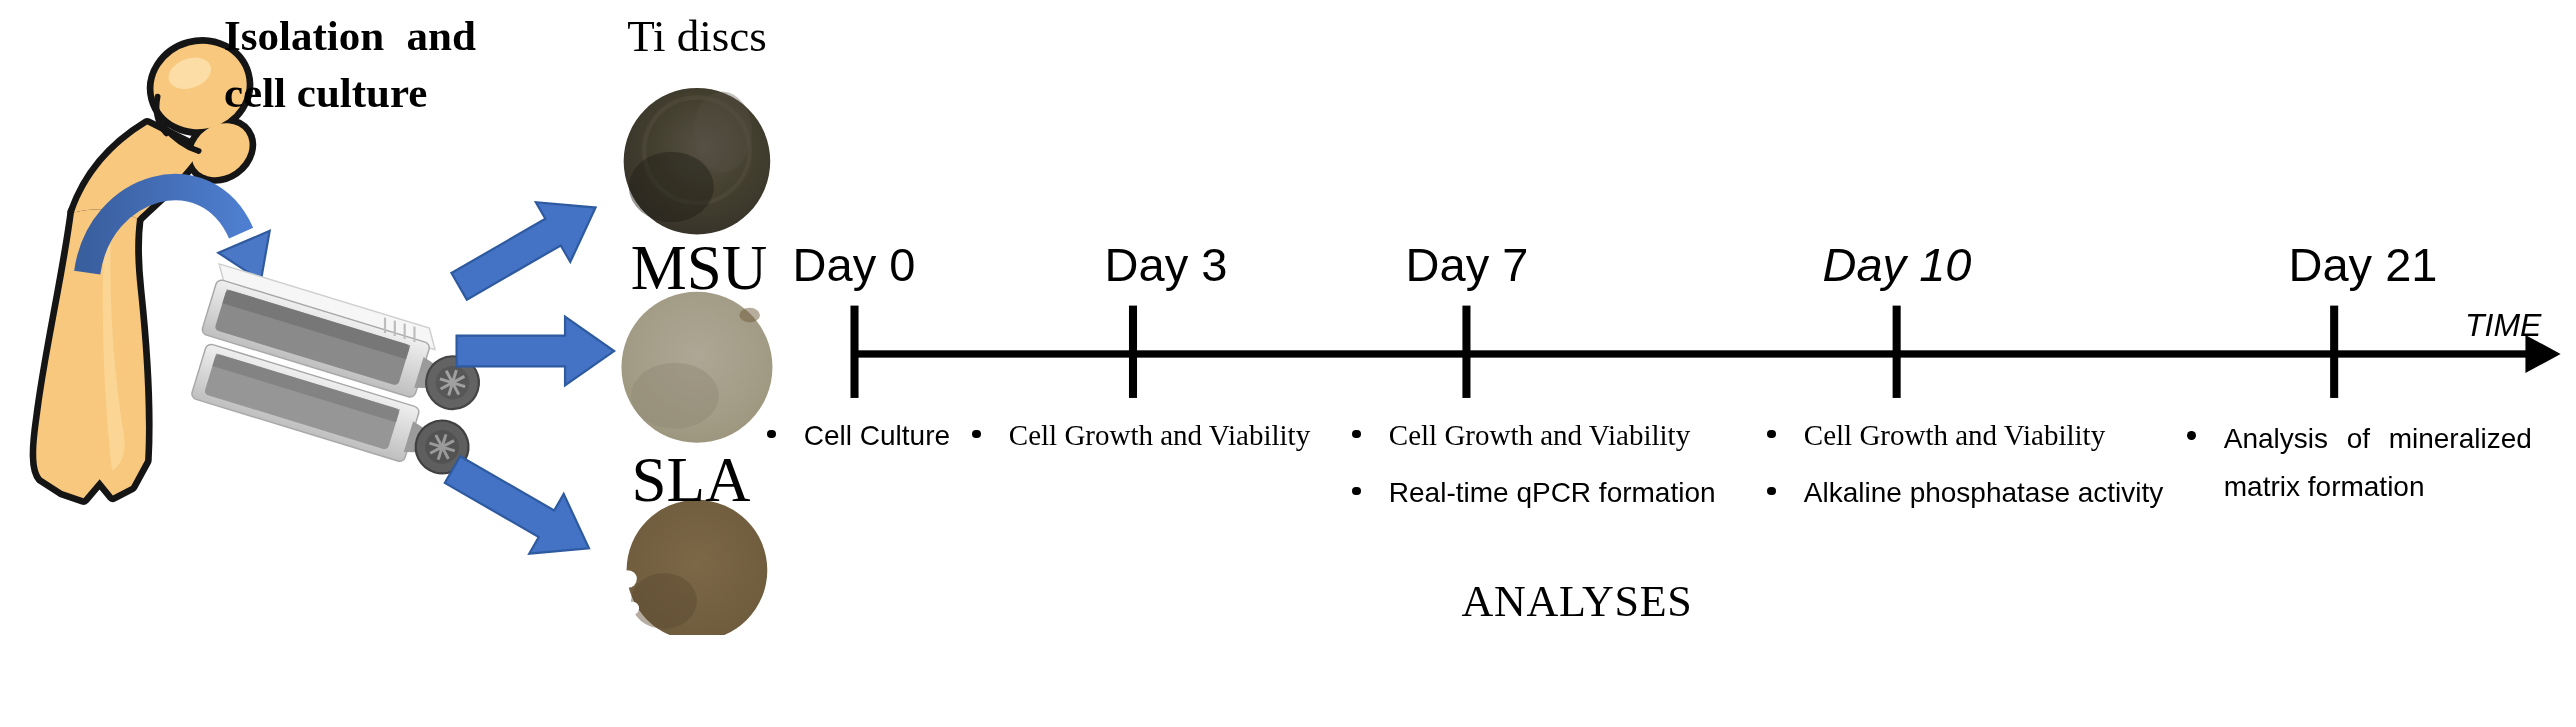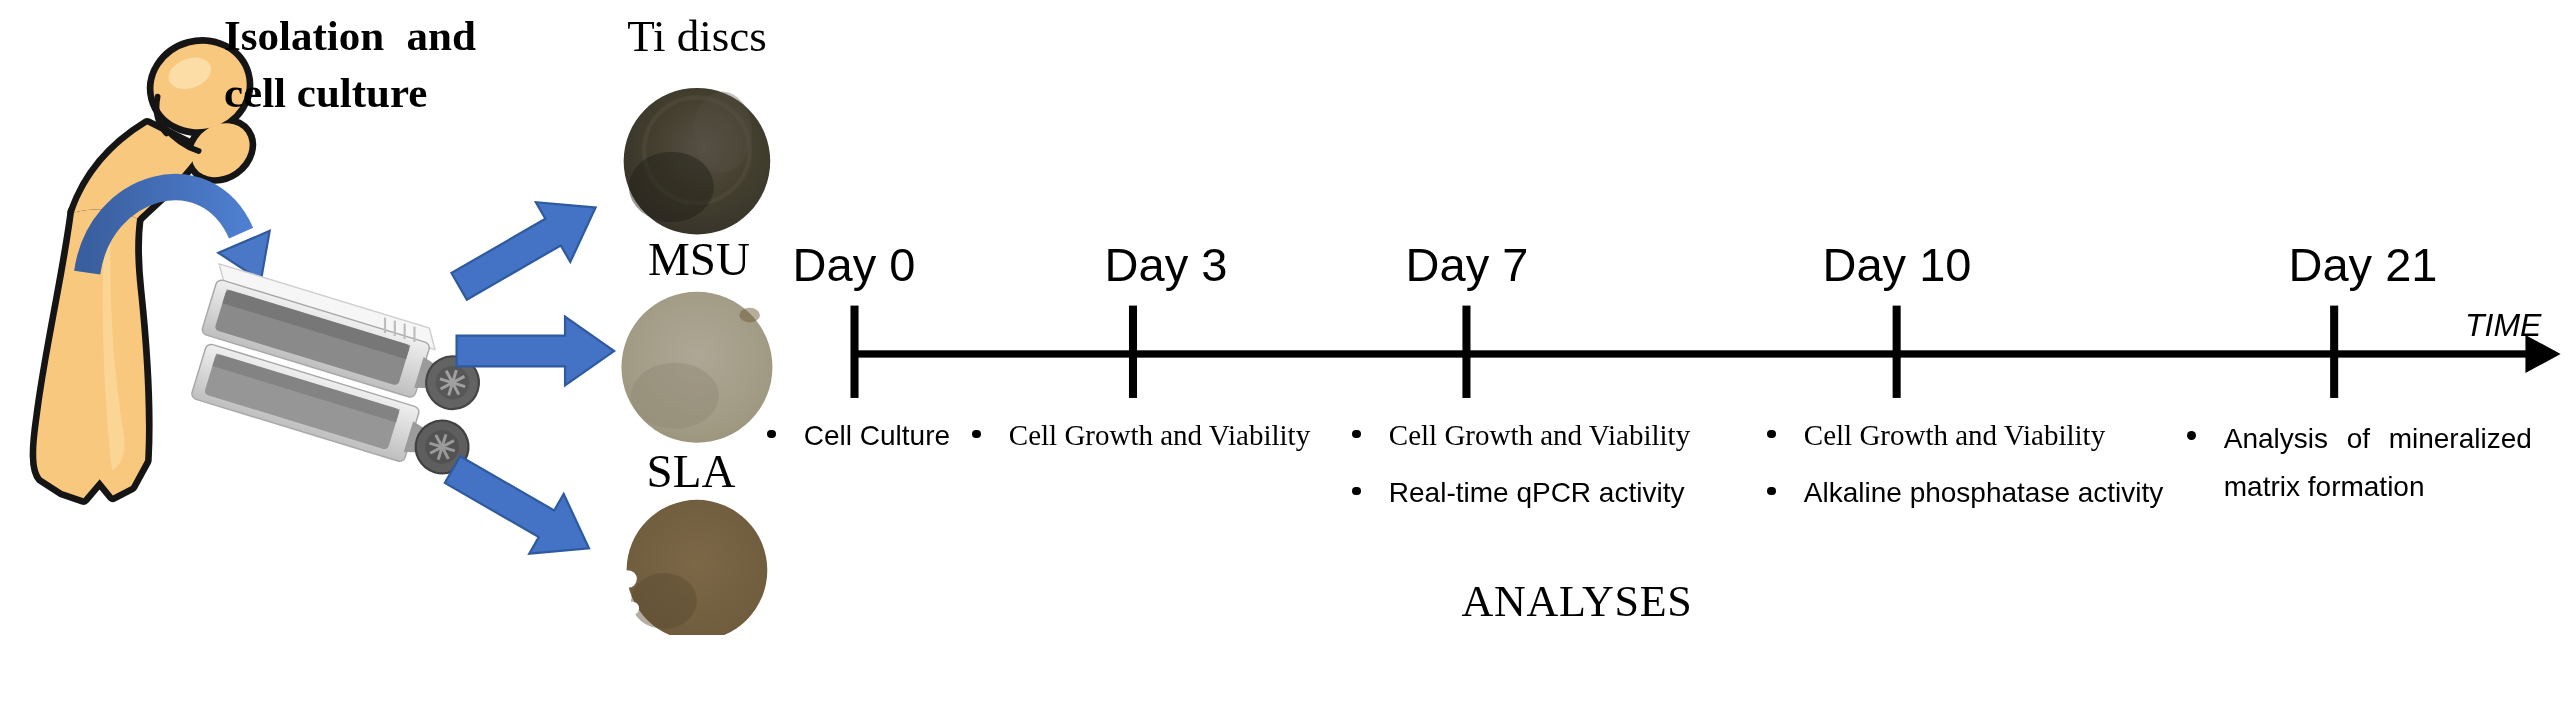--- a/index.html
+++ b/index.html
@@ -6,21 +6,21 @@
   #canvas{position:relative;width:2576px;height:635px;background:#ffffff;overflow:hidden;
           font-family:"Liberation Sans",sans-serif;color:#000;}
   .abs{position:absolute;}
   
   .headline{left:224px;top:7.3px;font-family:"Liberation Serif",serif;font-weight:bold;
             font-size:43px;line-height:57px;white-space:nowrap;}
   .headline .l1{word-spacing:11.7px;}
   
   .serif-label{font-family:"Liberation Serif",serif;white-space:nowrap;transform:translateX(-50%);}
   .ti-heading{font-size:45px;top:10.3px;left:697px;}
-  .disc-label{font-size:47px;}
+  .disc-label{font-size:63px;}
   
   .day-label{top:238px;font-size:47px;line-height:53px;white-space:nowrap;transform:translateX(-50%);}
   .time-label{left:2465px;top:308px;font-size:32px;line-height:35px;font-style:italic;}
   
   .bullet-col{top:418px;}
   .bullet-row{display:flex;align-items:flex-start;height:35px;margin-bottom:22px;}
   .dot{flex:0 0 8.8px;width:8.8px;height:8.8px;border-radius:50%;background:#000;margin-top:11.7px;margin-right:28px;}
   .bullet-text{font-size:28px;line-height:35px;white-space:nowrap;}
   .serif-item{font-family:"Liberation Serif",serif;font-size:29px;}
   .sans-item{font-family:"Liberation Sans",sans-serif;}
@@ -167,21 +167,21 @@
   </div>
 
   <div class="abs serif-label ti-heading">Ti discs</div>
   <div class="abs serif-label disc-label" style="left:699px;top:232px;">MSU</div>
   <div class="abs serif-label disc-label" style="left:691px;top:444px;">SLA</div>
   <div class="abs serif-label disc-label" style="left:700px;top:651px;">PEO</div>
 
   <div class="abs day-label" style="left:854px;">Day 0</div>
   <div class="abs day-label" style="left:1166px;">Day 3</div>
   <div class="abs day-label" style="left:1467px;">Day 7</div>
-  <div class="abs day-label" style="left:1897px;">Day 10</div>
+  <div class="abs day-label" style="left:1897px;font-style:italic;">Day 10</div>
   <div class="abs day-label" style="left:2335px;margin-left:28px;">Day 21</div>
 
   <div class="abs time-label">TIME</div>
 
   <div class="abs bullet-col" style="left:767px;">
     <div class="bullet-row">
       <span class="dot"></span>
       <span class="bullet-text sans-item">Cell Culture</span>
     </div>
   </div>
@@ -193,21 +193,21 @@
     </div>
   </div>
 
   <div class="abs bullet-col" style="left:1352px;">
     <div class="bullet-row">
       <span class="dot"></span>
       <span class="bullet-text serif-item">Cell Growth and Viability</span>
     </div>
     <div class="bullet-row">
       <span class="dot"></span>
-      <span class="bullet-text sans-item">Real-time qPCR activity</span>
+      <span class="bullet-text sans-item">Real-time qPCR formation</span>
     </div>
   </div>
 
   <div class="abs bullet-col" style="left:1767px;">
     <div class="bullet-row">
       <span class="dot"></span>
       <span class="bullet-text serif-item">Cell Growth and Viability</span>
     </div>
     <div class="bullet-row">
       <span class="dot"></span>

